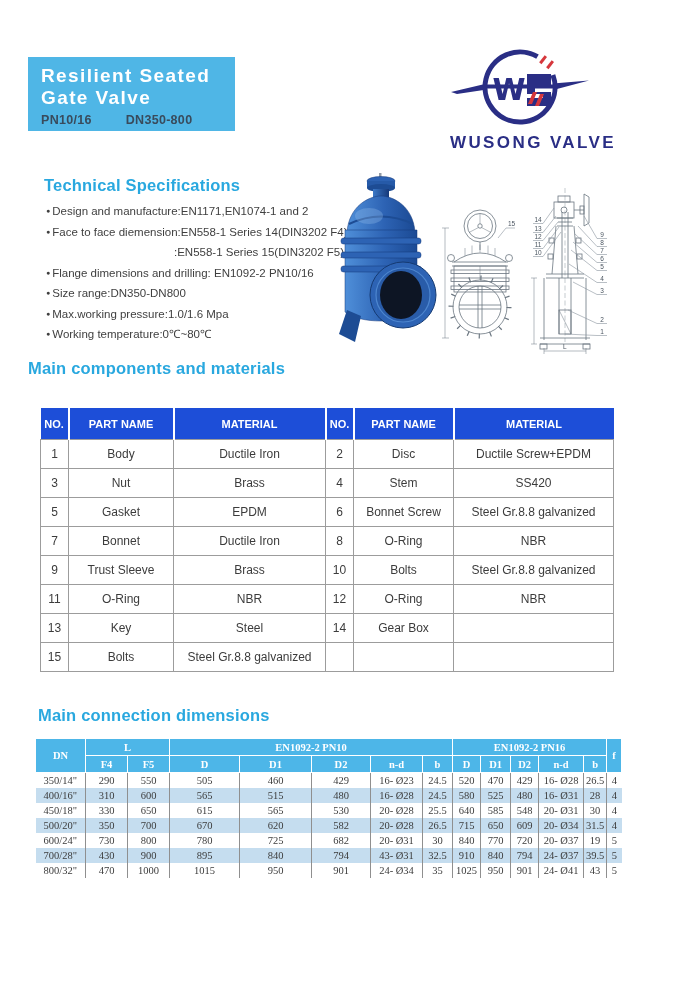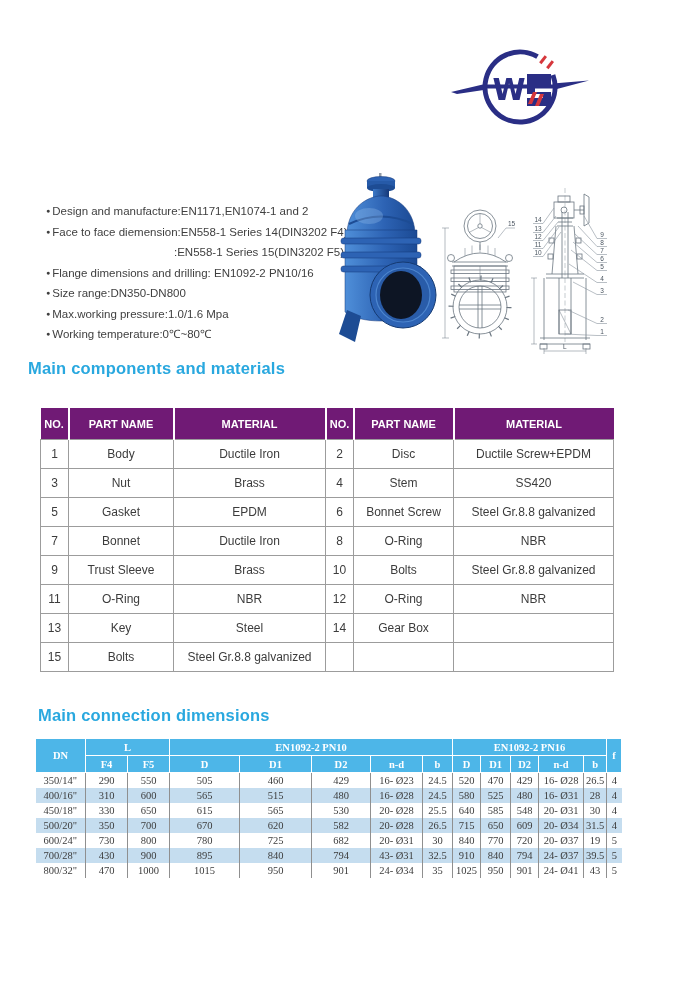--- a/index.html
+++ b/index.html
@@ -33,54 +33,64 @@
   #valve-front{left:442px;top:198px;}
   #valve-section{left:528px;top:182px;}
   .ln{stroke:#6b7680;stroke-width:.8;fill:none;}
   .lnt{stroke:#6b7680;stroke-width:.5;fill:none;}
   .dash{stroke:#8a949e;stroke-width:.5;fill:none;stroke-dasharray:5 2.5;}
   .leader{stroke:#8a949e;stroke-width:.6;fill:none;}
   .co{font:6.5px "Liberation Sans",sans-serif;fill:#4a5560;}
 
   
   #components-table{position:absolute;left:40px;top:408px;width:573px;border-collapse:collapse;table-layout:fixed;}
-  #components-table th{background:#701a75;color:#fff;font-size:11px;font-weight:600;height:29px;border-right:2px solid #fff;}
+  #components-table th{background:#1d4ed8;color:#fff;font-size:11px;font-weight:600;height:29px;border-right:2px solid #fff;}
   #components-table th:last-child{border-right:none;}
   #components-table td{height:26px;text-align:center;font-size:12px;color:#3c3c3c;
                        border:1px solid #9c9c9c;background:#fff;}
 
   
   #dims-table{position:absolute;left:35px;top:738px;width:586px;border-collapse:collapse;table-layout:fixed;font-family:Liberation Serif, serif;}
   #dims-table th{background:#4db6e8;color:#fff;font-size:10.5px;font-weight:600;height:16px;
                  border:1px solid #fff;padding:0;}
   #dims-table td{height:15px;text-align:center;font-size:10.5px;color:#3c3c3c;padding:0;}
   #dims-table tbody td + td{border-left:1px solid #8f8f8f;}
   #dims-table tbody tr:nth-child(even) td{background:#c5ddef;}
 </style>
 </head>
 <body>
 
 <div class="page">
 
+  <div class="title-block">
+    <div class="title-line">Resilient Seated</div>
+    <div class="title-line">Gate Valve</div>
+    <div class="title-sub">
+      <span>PN10/16</span>
+      <span>DN350-800</span>
+    </div>
+  </div>
 
   <div class="logo">
     <svg style="position:static" width="180" height="84" viewBox="0 0 180 84">
       <path d="M109.9 33 A35 35 0 1 1 94.5 14.7" stroke="#2a2e85" stroke-width="5" fill="none"></path>
       <rect x="99" y="13" width="3" height="9" fill="#d6373c" transform="rotate(38 100 17)"></rect>
       <rect x="106" y="18" width="3" height="9" fill="#d6373c" transform="rotate(38 107 22)"></rect>
       <polygon points="8,50 44,41.5 44,47.5 14,52" fill="#2a2e85"></polygon>
       <polygon points="110,41.5 146,38.5 112,47.5" fill="#2a2e85"></polygon>
       <rect x="44" y="42.5" width="66" height="4" fill="#2a2e85"></rect>
       <text x="66" y="58" text-anchor="middle" font-family="DejaVu Sans, sans-serif" font-size="30" font-weight="bold" fill="#2a2e85">W</text>
       <path d="M84 32 h24 v13 h-16 v5 h16 v14 h-24 v-8 h16 v-4 h-16 z" fill="#2a2e85"></path>
       <polygon points="85,62 90,50 94,50 89,62" fill="#d6373c"></polygon>
       <polygon points="92,64 97,52 101,52 96,64" fill="#d6373c"></polygon>
     </svg>
+    <div class="brand-text">WUSONG VALVE</div>
   </div>
 
+  <h2 class="section-heading" id="tech-heading">Technical Specifications</h2>
   <div class="specs" id="spec-list">
       <div class="spec-line"><span class="bul">●</span>Design and manufacture:EN1171,EN1074-1 and 2</div>
       <div class="spec-line"><span class="bul">●</span>Face to face diemension:EN558-1 Series 14(DIN3202 F4)</div>
       <div class="spec-line indent">:EN558-1 Series 15(DIN3202 F5)</div>
       <div class="spec-line"><span class="bul">●</span>Flange dimensions and drilling: EN1092-2 PN10/16</div>
       <div class="spec-line"><span class="bul">●</span>Size range:DN350-DN800</div>
       <div class="spec-line"><span class="bul">●</span>Max.working pressure:1.0/1.6 Mpa</div>
       <div class="spec-line"><span class="bul">●</span>Working temperature:0℃~80℃</div>
     </div>
 

